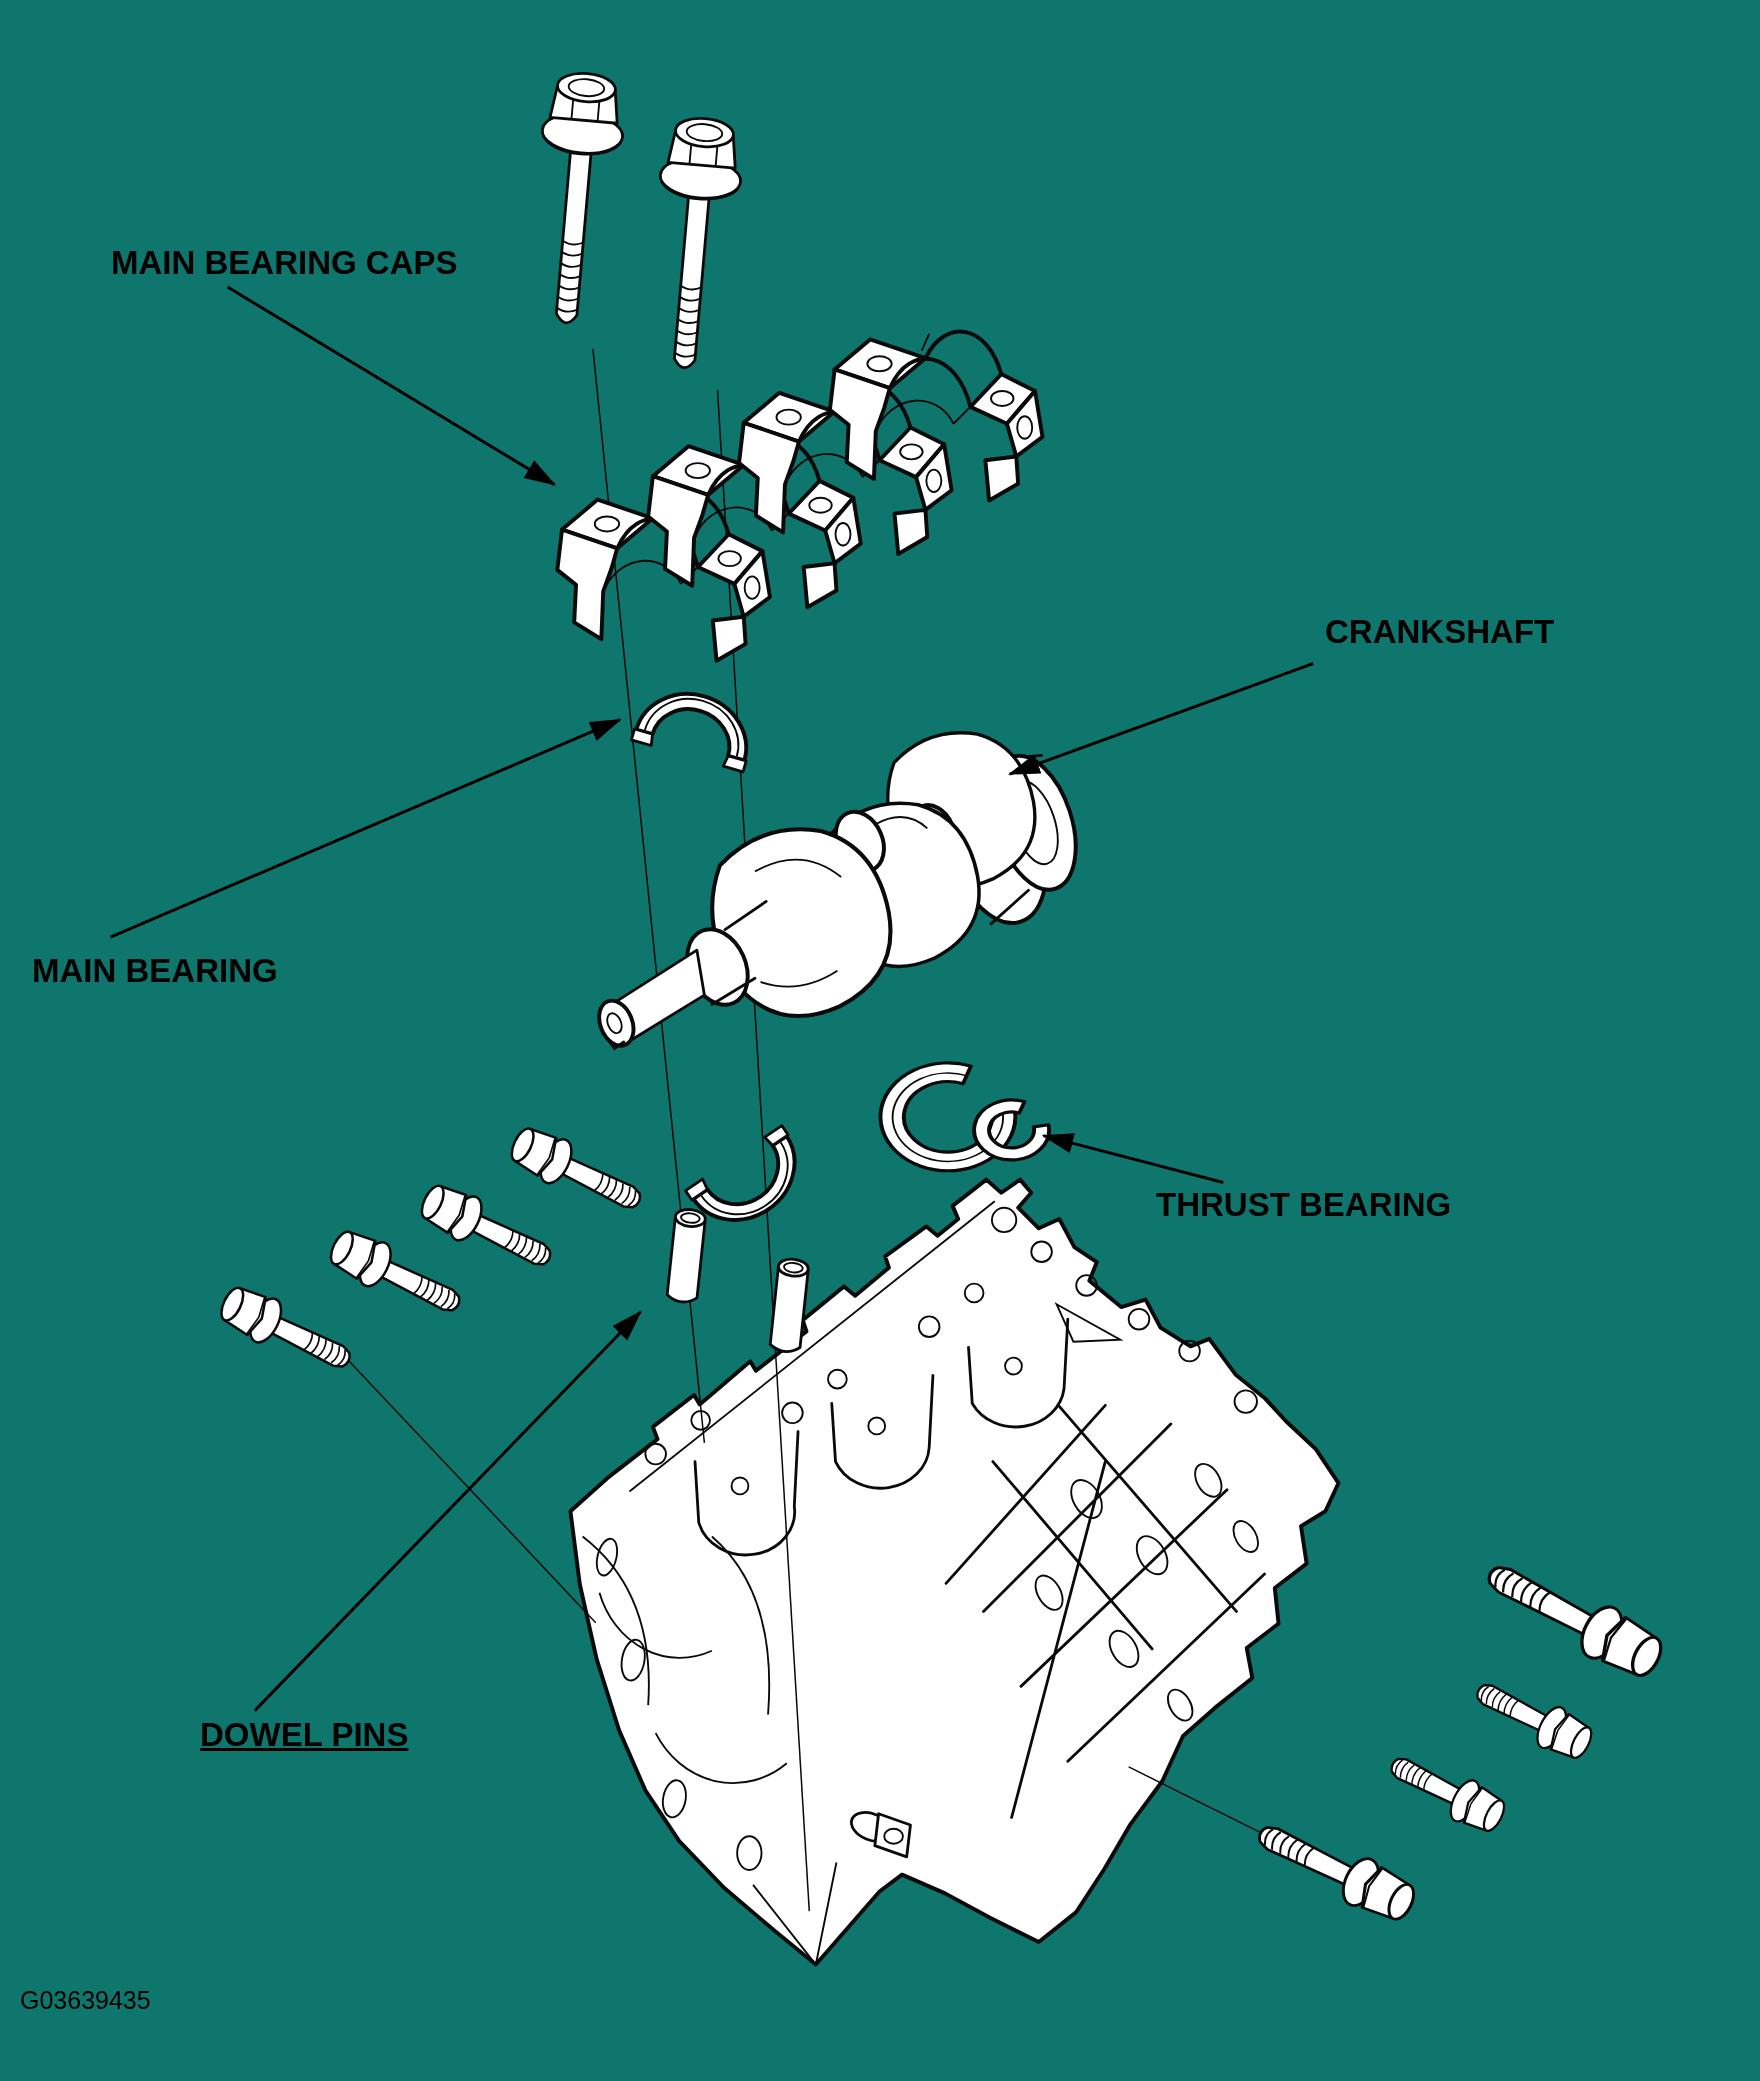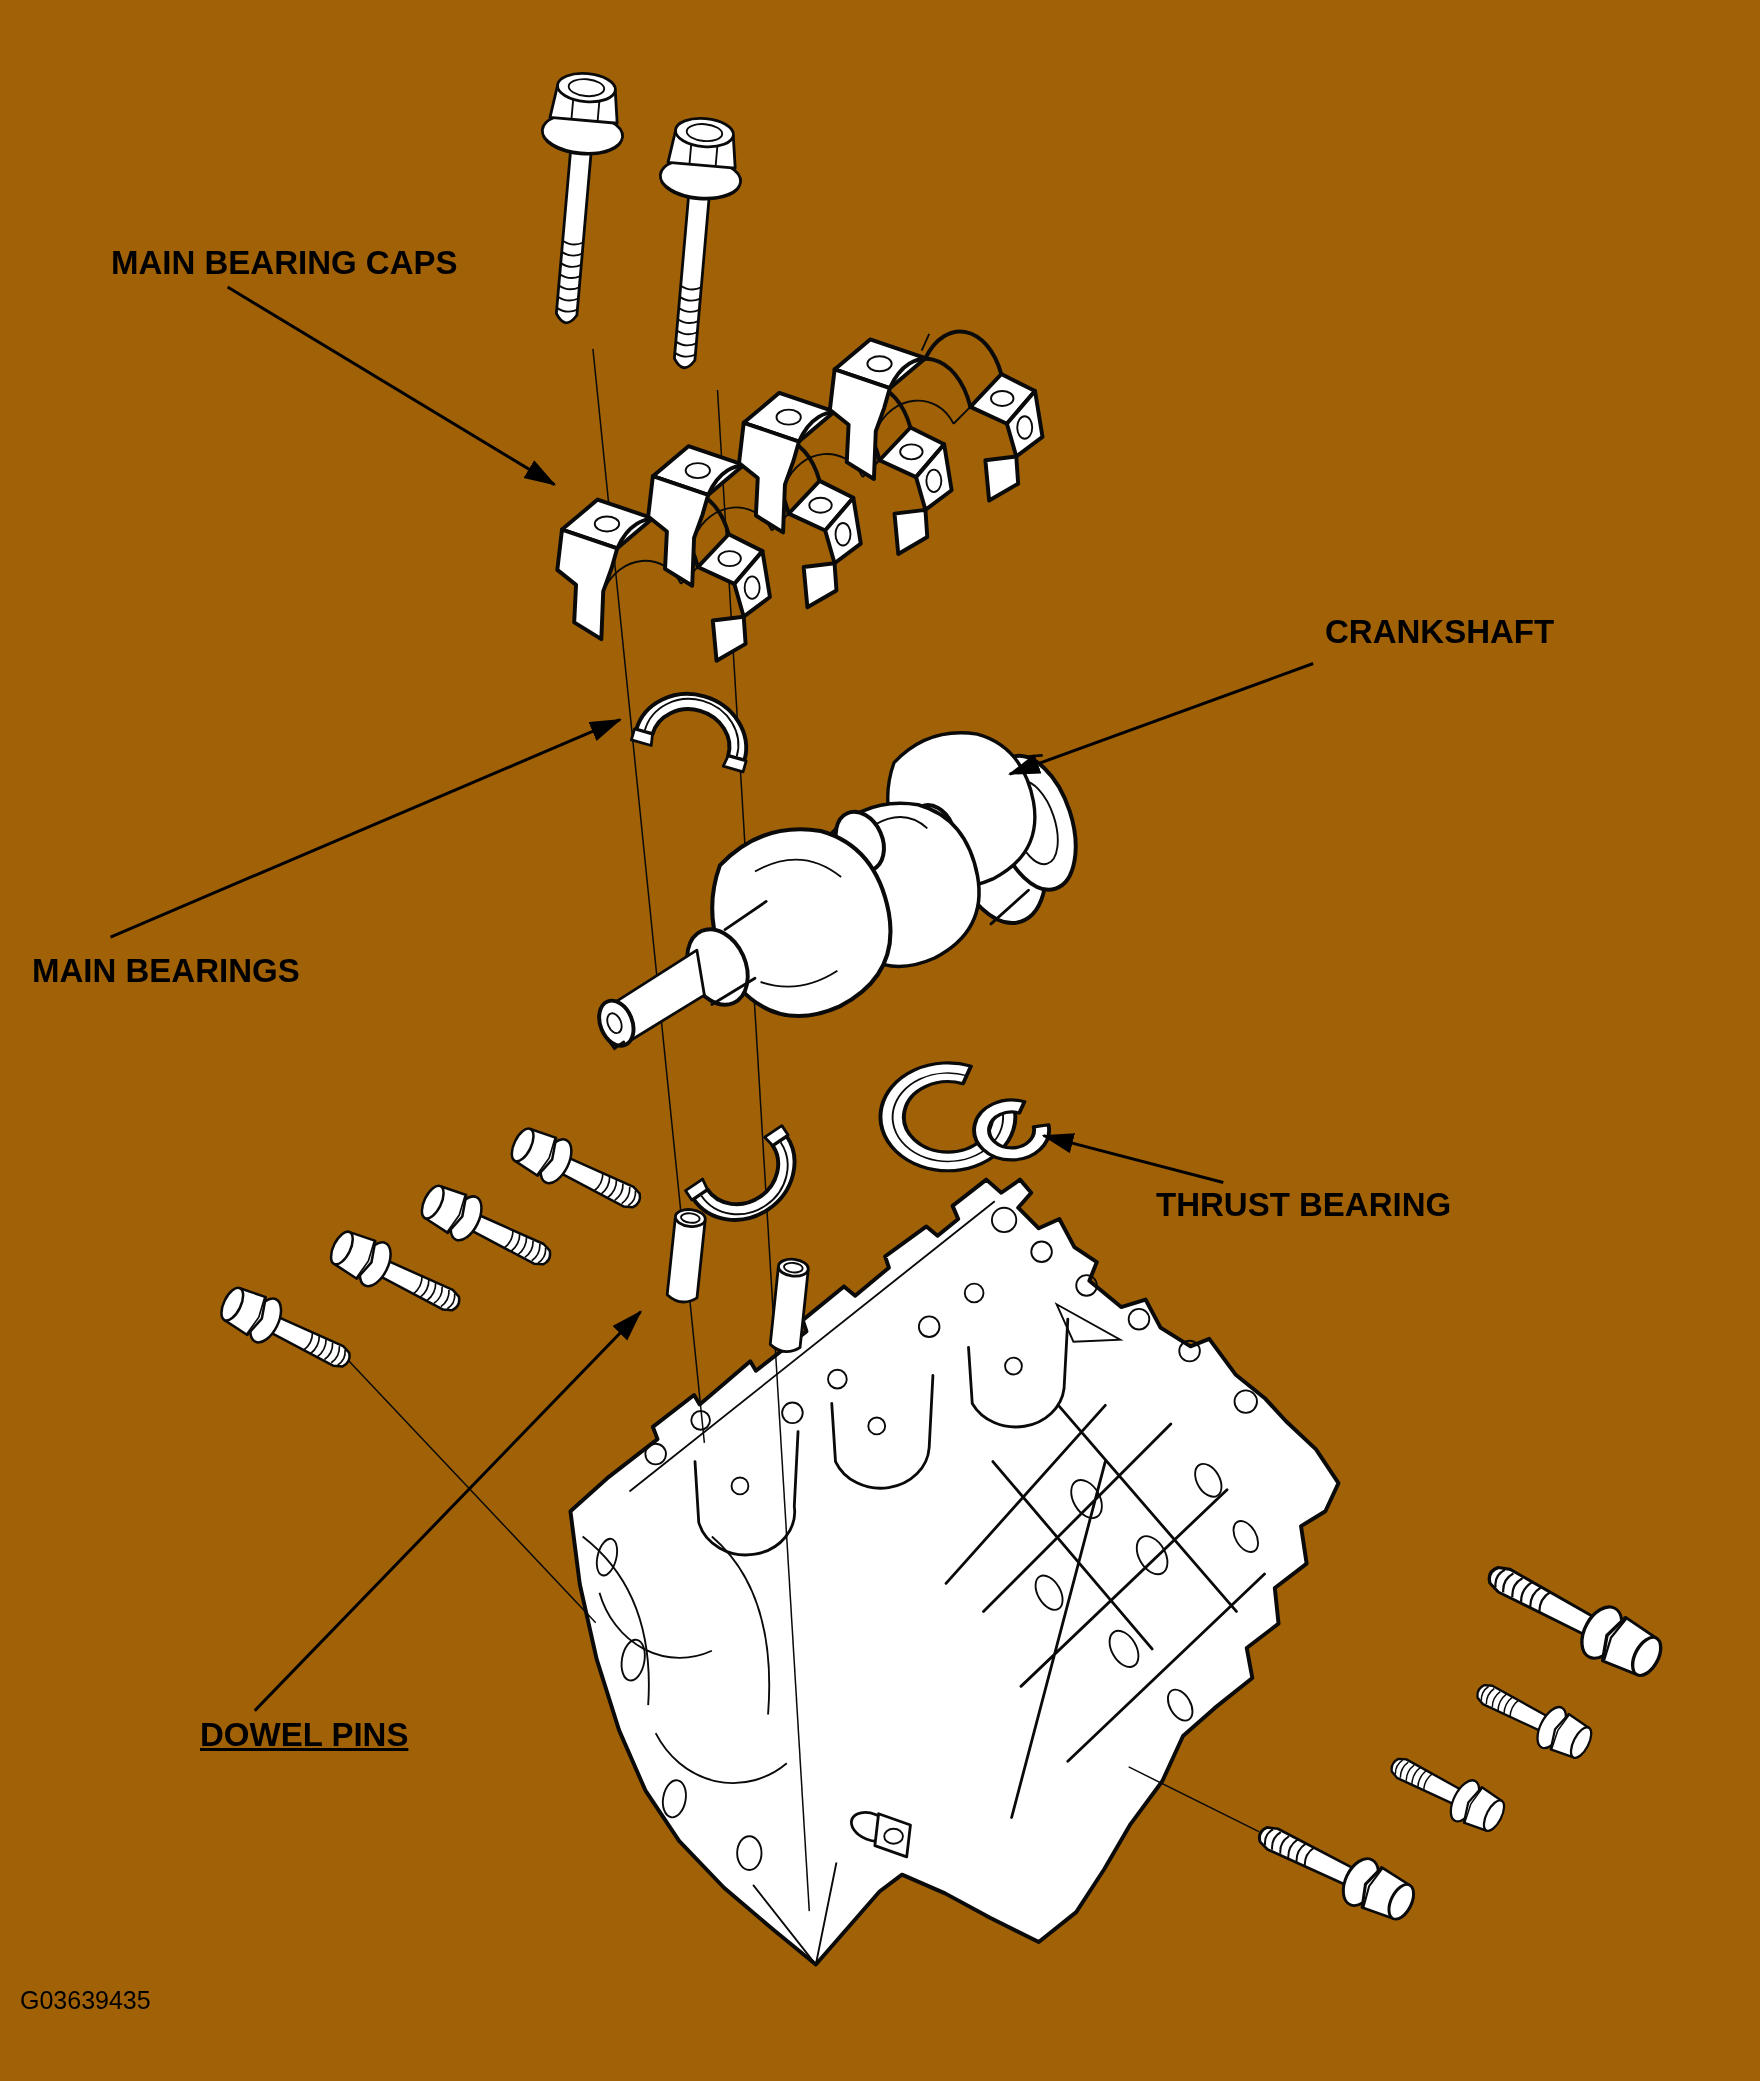--- a/index.html
+++ b/index.html
@@ -1,16 +1,16 @@
 <!DOCTYPE html>
 <html style="font-size:15px"><head>
 <meta charset="utf-8">
 <style>
   html,body{margin:0;padding:0;background:#fff;}
-  #page{position:relative;width:1760px;height:2082px;background:#a16207;overflow:hidden;
+  #page{position:relative;width:1760px;height:2082px;background:#0f766e;overflow:hidden;
         font-family:"Liberation Sans",sans-serif;}
   #art{position:absolute;left:0;top:0;}
   .part-label{position:absolute;font-weight:700;font-size:33px;letter-spacing:0px;
               color:#000;white-space:nowrap;}
   .fig-id{position:absolute;font-weight:400;font-size:25px;color:#000;white-space:nowrap;}
   
   .o  {fill:#ffffff;stroke:#0a0a0a;stroke-width:4.2;stroke-linejoin:round;}
   .o3 {fill:#ffffff;stroke:#0a0a0a;stroke-width:3;stroke-linejoin:round;}
   .s  {fill:none;stroke:#0a0a0a;stroke-width:4.2;stroke-linecap:round;}
   .s3 {fill:none;stroke:#0a0a0a;stroke-width:3;stroke-linecap:round;}
@@ -223,21 +223,21 @@
     <path class="ld" marker-end="url(#arrow)" d="M118,1000 L662,768"></path>
     <path class="ld" marker-end="url(#arrow)" d="M1306,1262 L1114,1212"></path>
     <path class="ld" marker-end="url(#arrow)" d="M272,1826 L684,1400"></path>
   </g>
 </svg>
 
   <div class="part-label" style="left:111px;top:244px;">MAIN BEARING CAPS</div>
 
   <div class="part-label" style="left:1325px;top:613px;">CRANKSHAFT</div>
 
-  <div class="part-label" style="left:32px;top:952px;">MAIN BEARINGS</div>
+  <div class="part-label" style="left:32px;top:952px;">MAIN BEARING</div>
 
   <div class="part-label" style="left:1156px;top:1186px;">THRUST BEARING</div>
 
   <div class="part-label" style="left:200px;top:1716px;text-decoration:underline;">DOWEL PINS</div>
 
   <div class="fig-id" style="left:20px;top:1986px;">G03639435</div>
 </div>
 
 
 </body></html>

